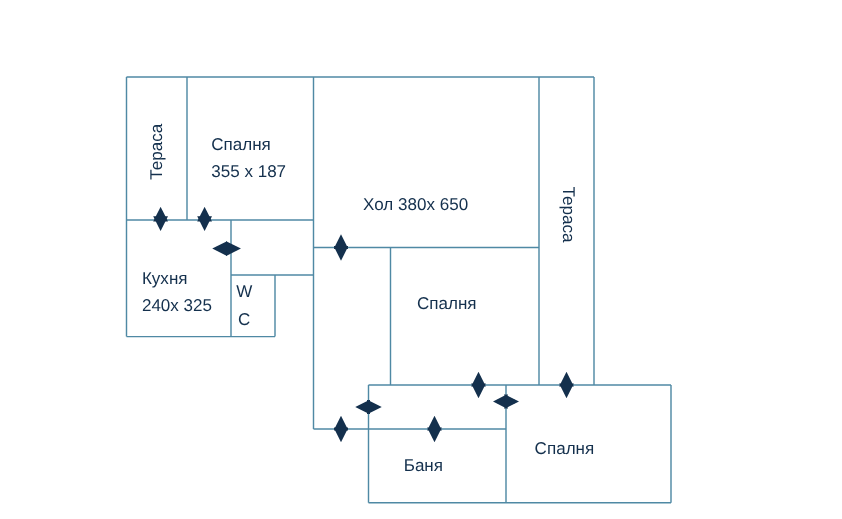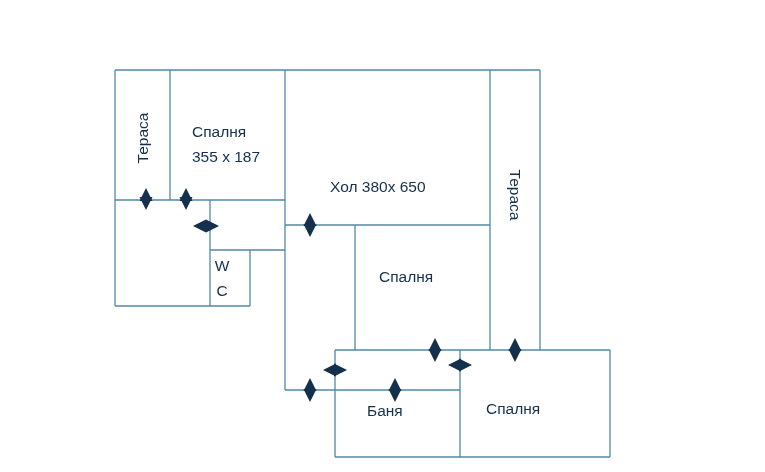--- a/index.html
+++ b/index.html
@@ -103,35 +103,39 @@
 
   <div class="label" style="left:192px;top:119px;">
     <span>Спалня</span>
     <span>355 x 187</span>
   </div>
 
   <div class="label" style="left:330px;top:130px;margin-top:44px;">
     <span>Хол 380х 650</span>
   </div>
 
+  <div class="label" style="left:129px;top:241px;">
+    <span>Кухня</span>
+    <span>240х 325</span>
+  </div>
 
   <div class="label wc" style="left:207px;top:253px;">
     <span>W</span>
     <span>C</span>
   </div>
 
   <div class="label" style="left:379px;top:264px;">
     <span>Спалня</span>
   </div>
 
   <div class="vlabel rot-cw" style="left:493px;top:156px;width:44px;height:78px;">
     <span>Тераса</span>
   </div>
 
-  <div class="label" style="left:367px;top:398px;text-align:right;">
+  <div class="label" style="left:367px;top:411px;text-align:right;">
     <span>Баня</span>
   </div>
 
   <div class="label" style="left:486px;top:396px;">
     <span>Спалня</span>
   </div>
 
 </div>
 
 </body></html>

